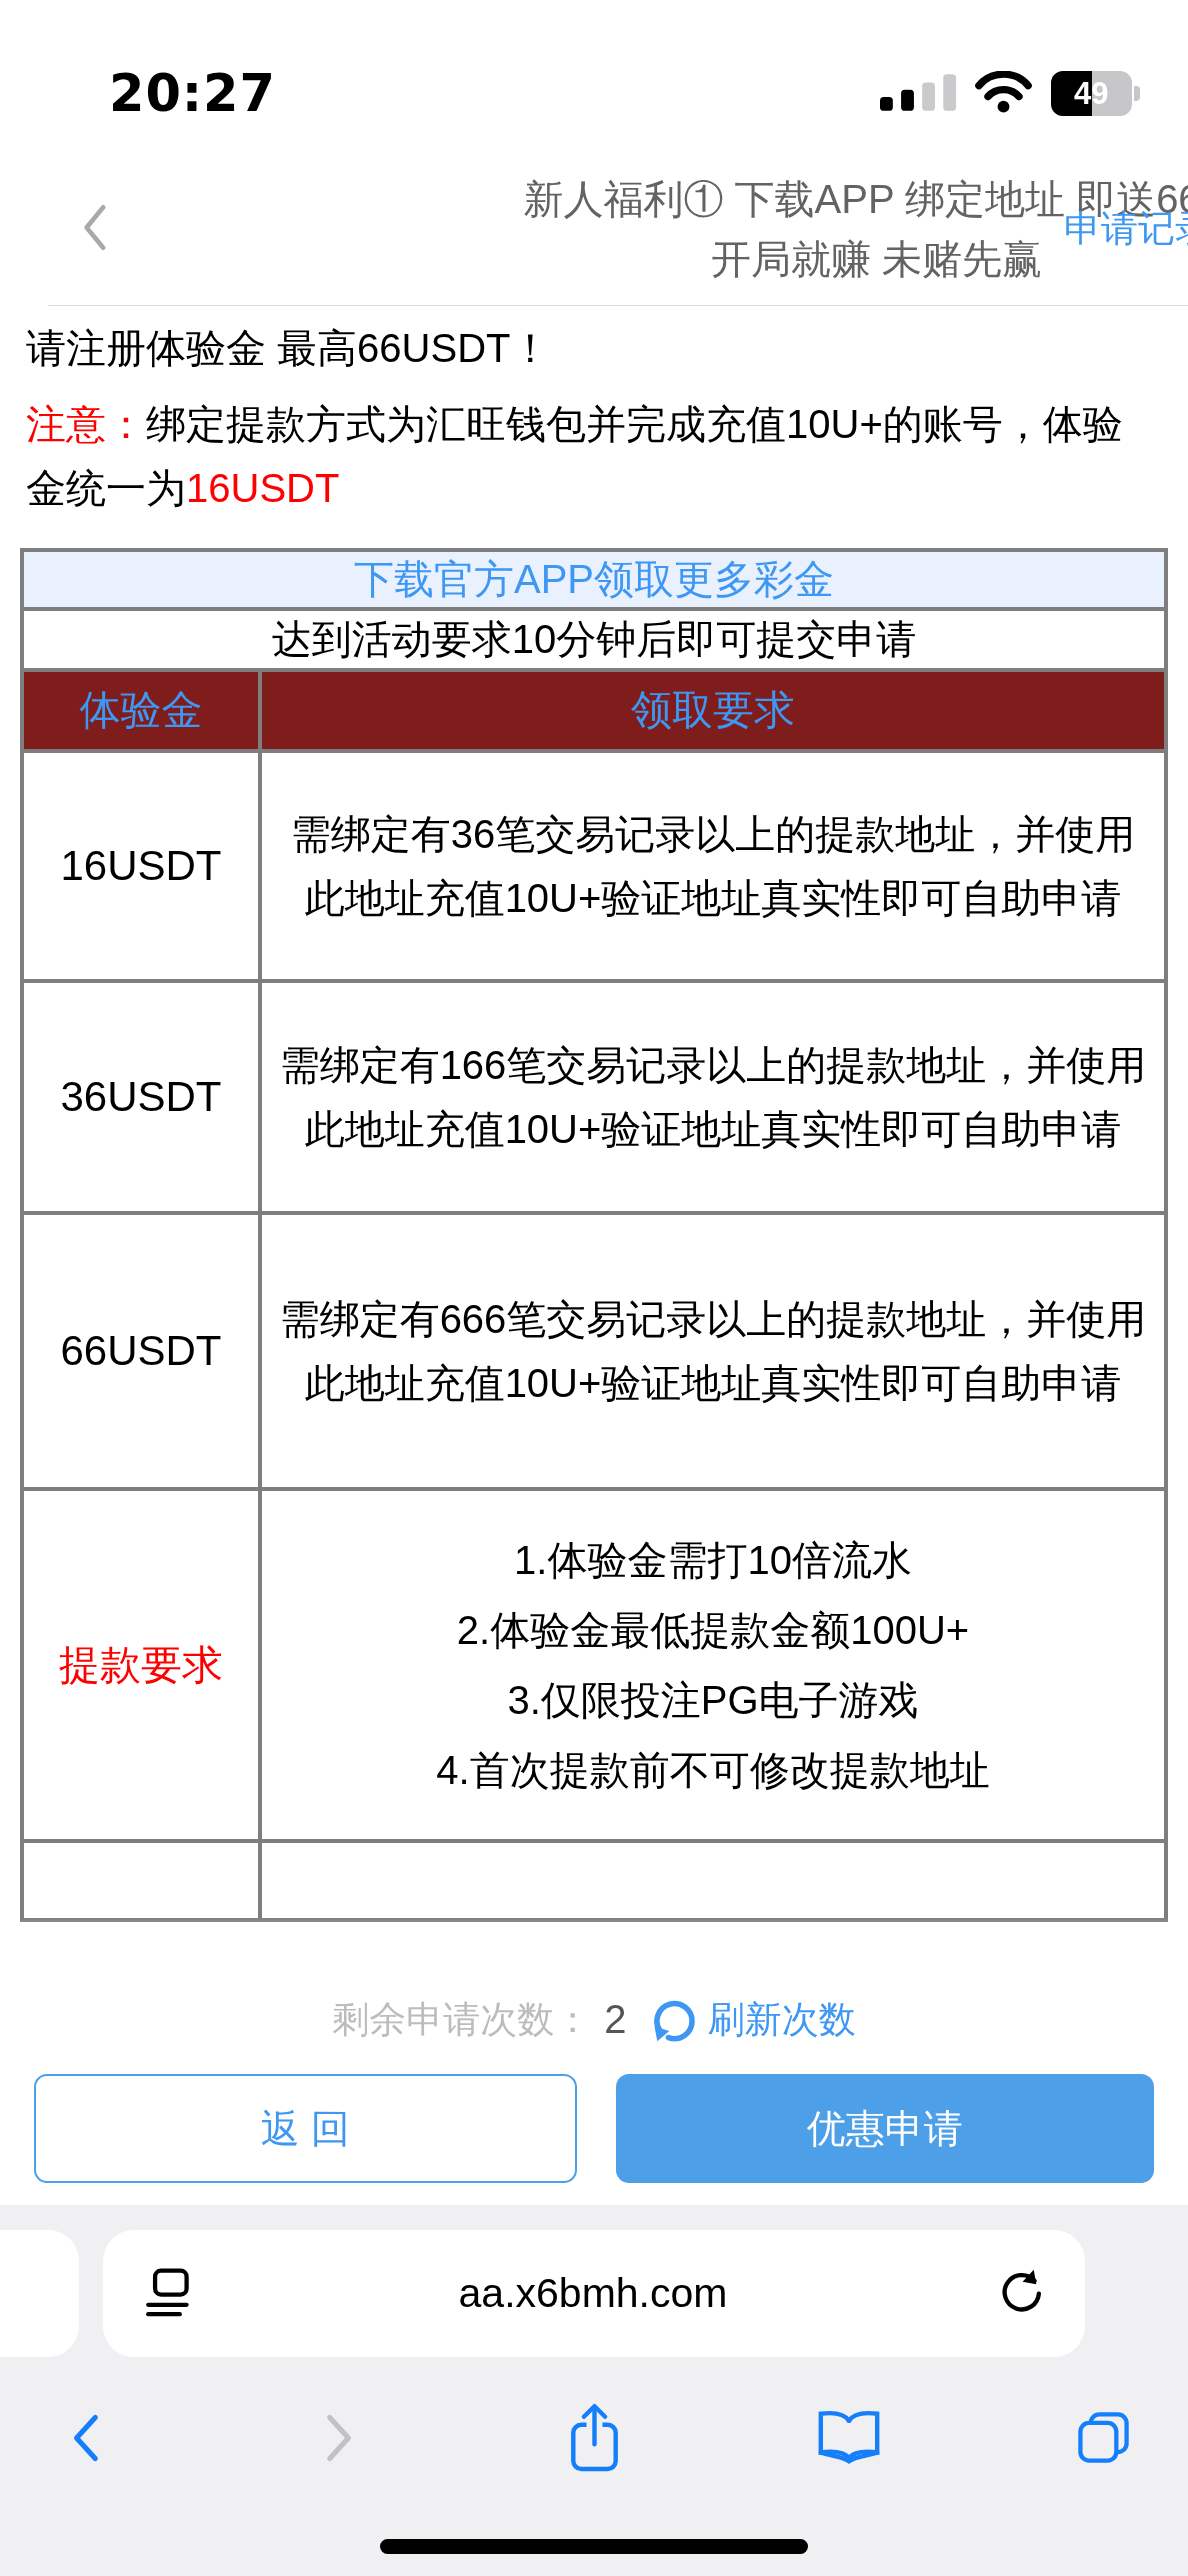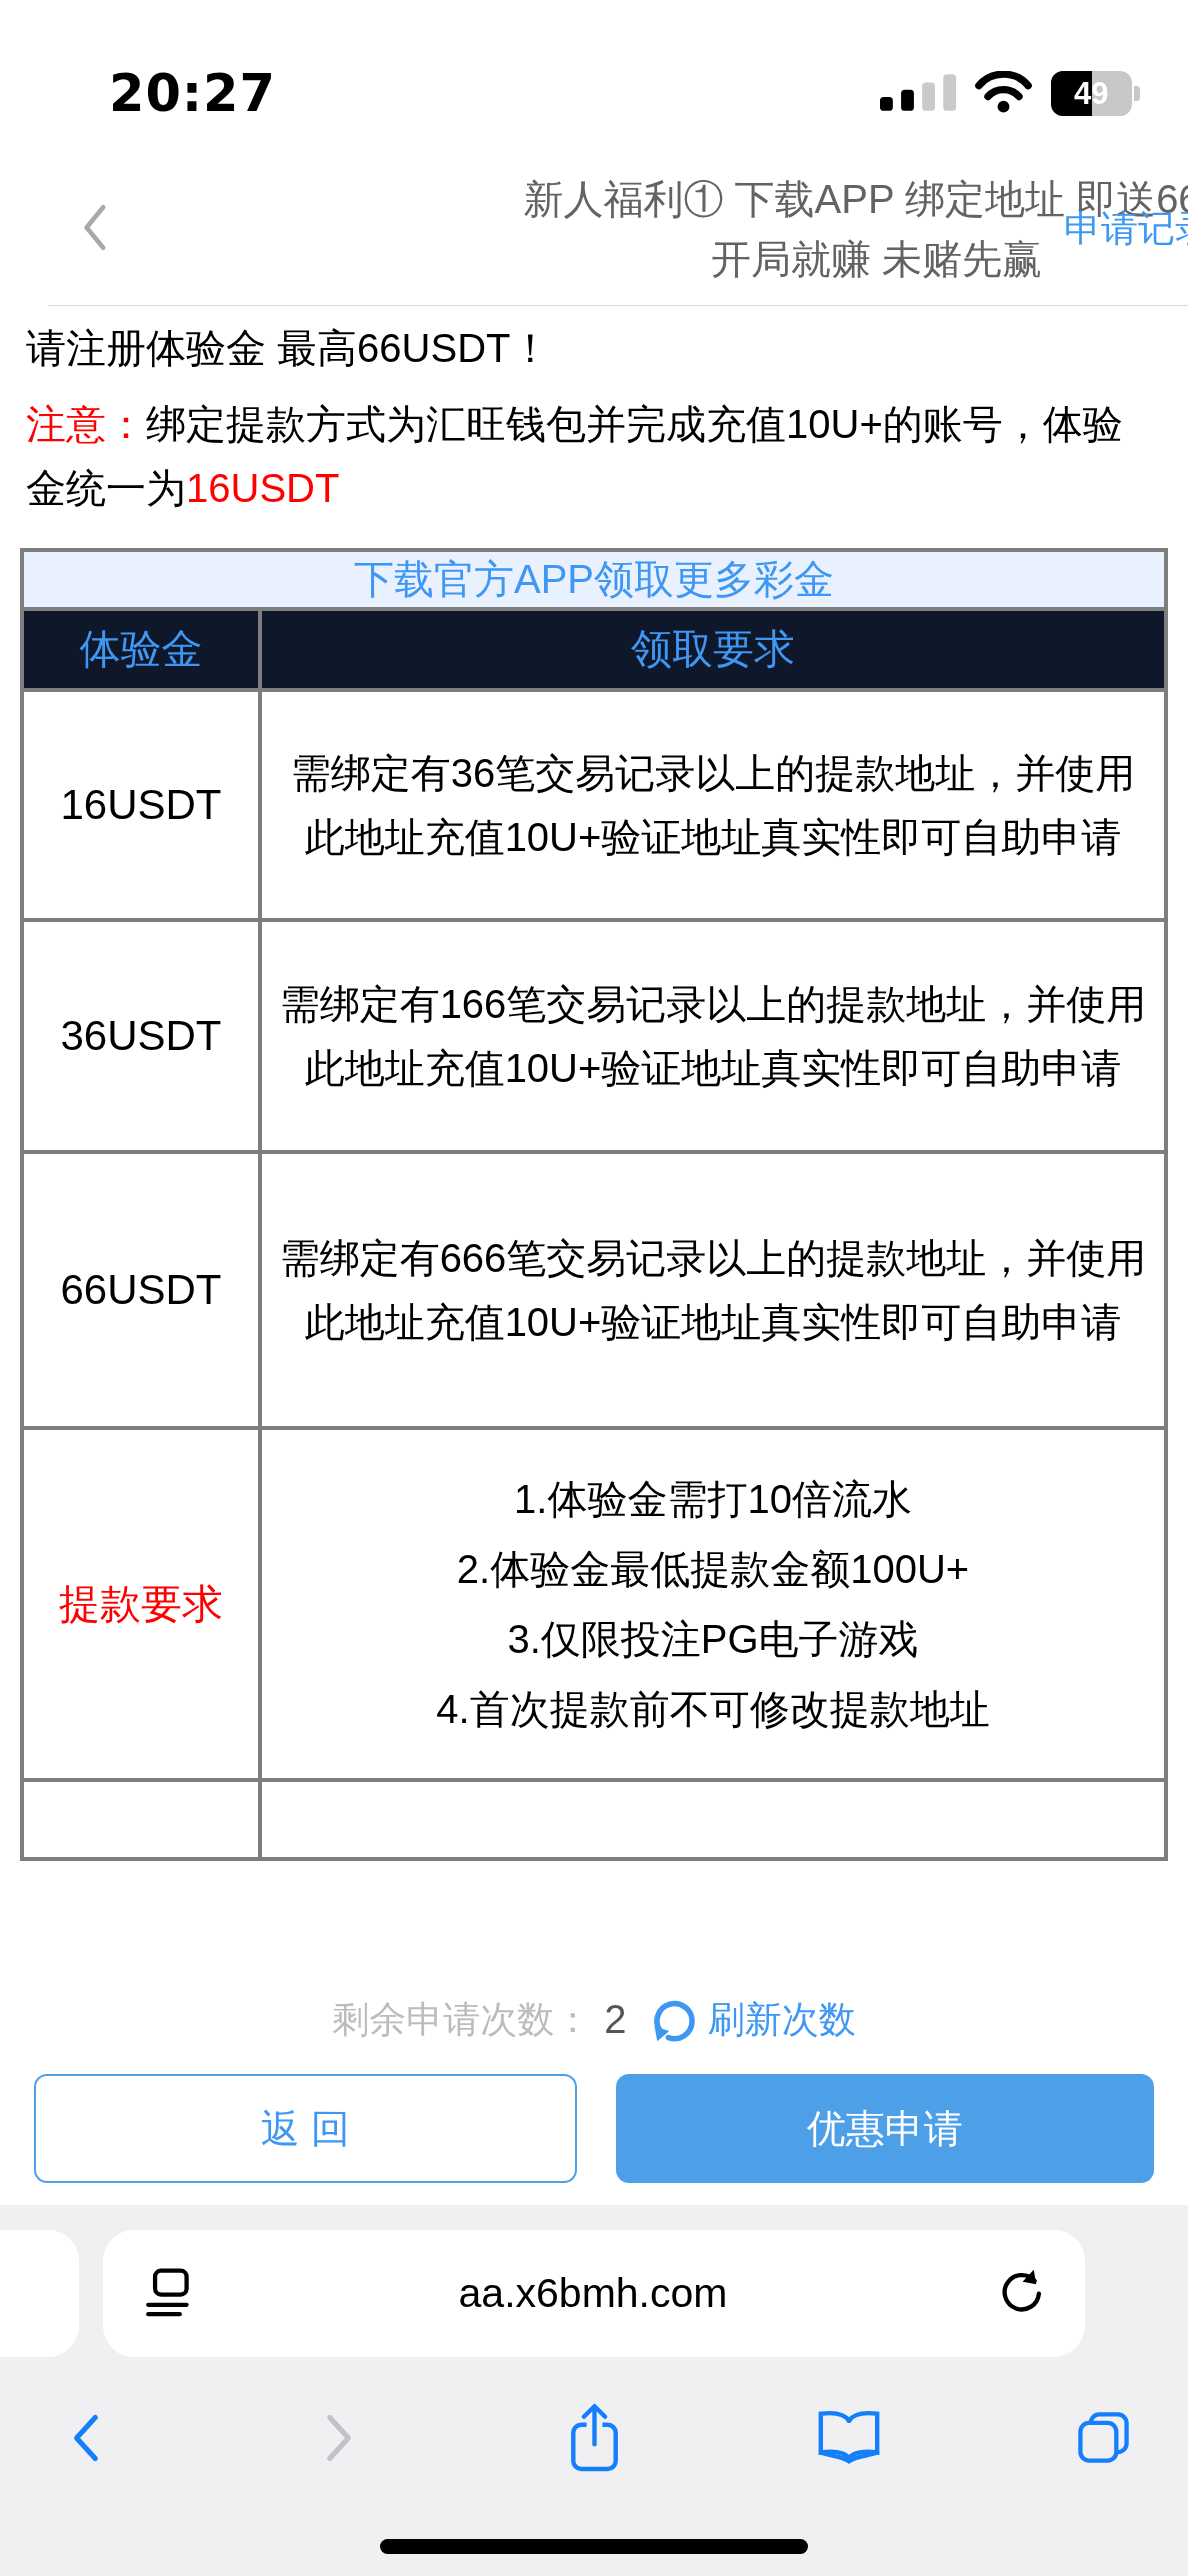--- a/index.html
+++ b/index.html
@@ -30,21 +30,21 @@
   .content{ position:absolute; top:306px; left:0; width:100%; }
   .intro-line{ margin:14.7px 26px 0; font-size:40px; color:#000; }
   .note-line{ margin:16.6px 26px 0; font-size:40px; color:#000; line-height:1.6; }
   .red{ color:#FE0000; }
 
   table.promo{ width:1148px; margin:28px auto 0; border-collapse:collapse; table-layout:fixed; }
   table.promo td, table.promo th{ border:4.6px solid #7E7E7E; text-align:center; vertical-align:middle; }
   .row-banner td{ background:#E9F1FE; color:#3E97F2; font-size:40px; height:59px; font-weight:400; }
   .row-download td{ color:#FE0000; font-weight:700; font-size:41px; height:85px; }
   .row-condition td{ color:#000; font-size:40px; height:61px; }
-  .row-cols th{ background:#0f172a; color:#3E97F2; font-size:41px; height:81px; font-weight:400; }
+  .row-cols th{ background:#7f1d1d; color:#3E97F2; font-size:41px; height:81px; font-weight:400; }
   .cell-bonus{ font-size:42px; color:#000; }
   .cell-req{ font-size:40px; color:#000; line-height:1.6; padding:0 11px; }
   .row-b1 td{ height:230px; }
   .row-b2 td{ height:232px; }
   .row-b3 td{ height:276px; }
   .row-withdraw td{ height:352px; }
   .row-withdraw .cell-bonus{ color:#FE0000; font-size:41px; }
   .req-list div{ font-size:40px; line-height:1.75; }
   .row-partial td{ height:79px; }
 
@@ -121,20 +121,23 @@
     <div class="note-line"><span class="red">注意：</span><span>绑定提款方式为汇旺钱包并完成充值10U+的账号，体验金统一为</span><span class="red">16USDT</span></div>
 
     <table class="promo">
       <colgroup>
           <col style="width:238px">
           <col>
         </colgroup>
       <tbody>
           <tr class="row-banner">
         <td colspan="2">下载官方APP领取更多彩金</td>
+      </tr>
+      <tr class="row-condition">
+        <td colspan="2">达到活动要求10分钟后即可提交申请</td>
       </tr>
       <tr class="row-cols">
         <th>体验金</th>
         <th>领取要求</th>
       </tr>
       <tr class="row-b1">
         <td class="cell-bonus">16USDT</td>
         <td class="cell-req">需绑定有36笔交易记录以上的提款地址，并使用此地址充值10U+验证地址真实性即可自助申请</td>
       </tr>
       <tr class="row-b2">

